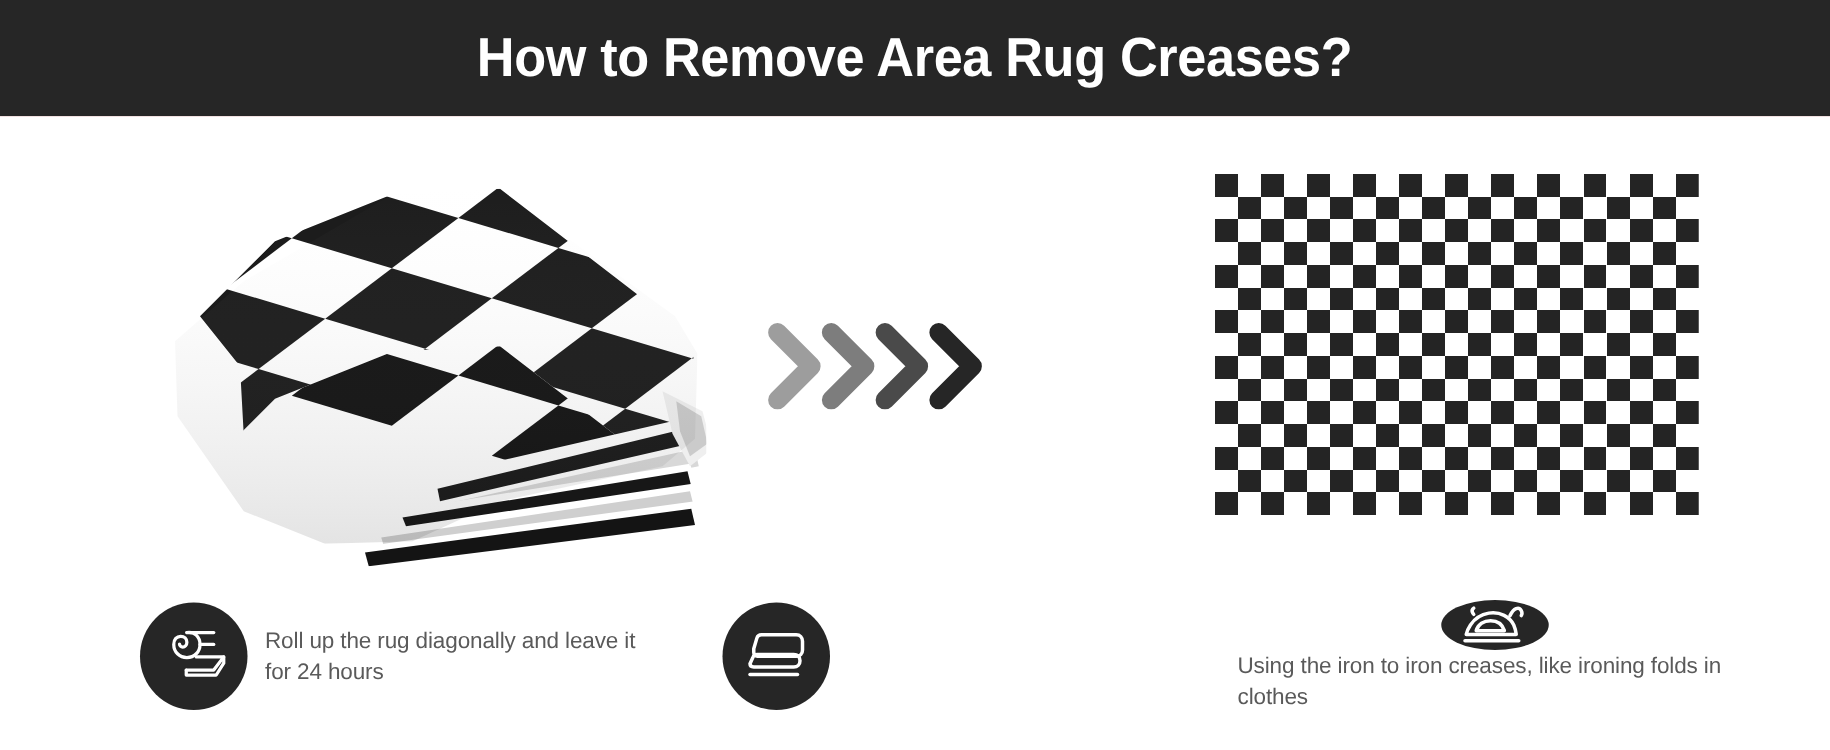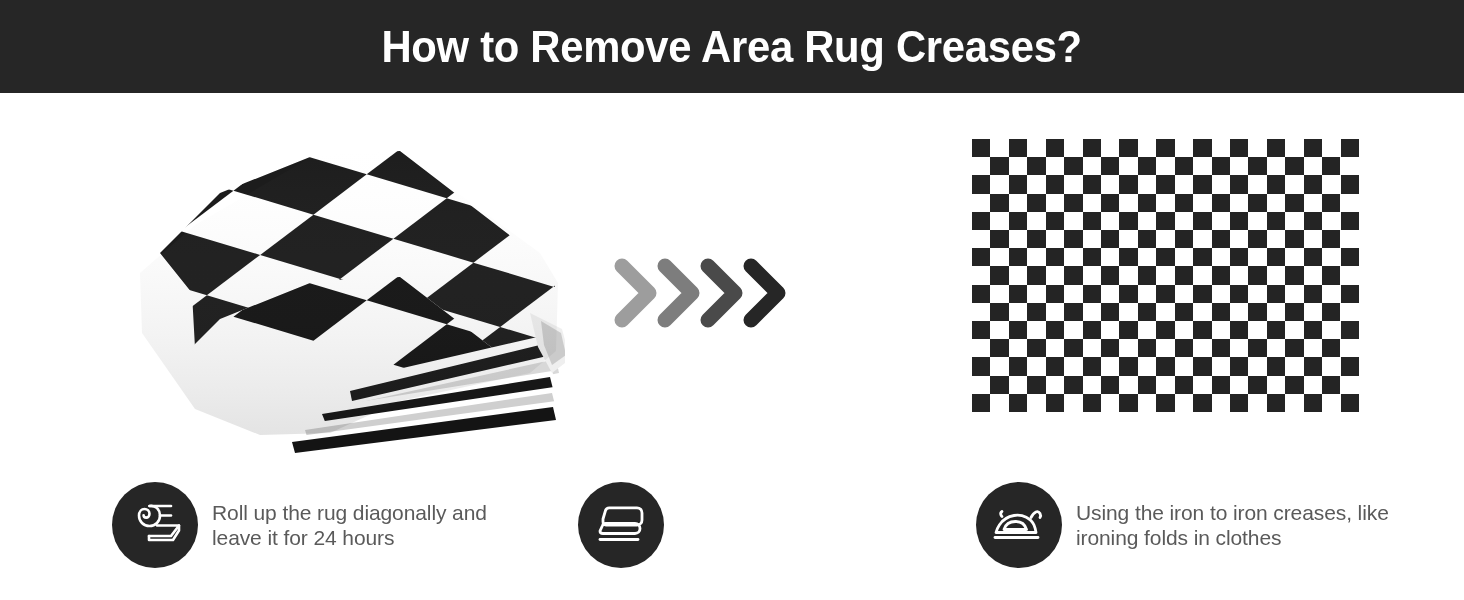--- a/index.html
+++ b/index.html
@@ -87,38 +87,38 @@
   }
   .step {
     position: absolute;
     top: 0;
     display: flex;
     align-items: center;
     height: 90px;
   }
   .step-1 { left: 112px; width: 420px; }
   .step-2 { left: 578px; width: 380px; }
-  .step-3 { left: 976px; width: 440px; }
+  .step-3 { left: 976px; width: 440px; flex-direction: column; }
 
   .step-icon {
     width: 86px;
     height: 86px;
     min-width: 86px;
     border-radius: 50%;
     background: #262626;
     display: flex;
     align-items: center;
     justify-content: center;
   }
   .step-icon svg { display: block; }
 
   .step-text {
     margin-left: 14px;
     color: #5a5a5a;
-    font-size: 21px;
+    font-size: 18px;
     line-height: 25px;
     letter-spacing: -0.1px;
   }
 </style>
 </head>
 <body>
 
 <div class="page">
 
   <div class="header-bar">

